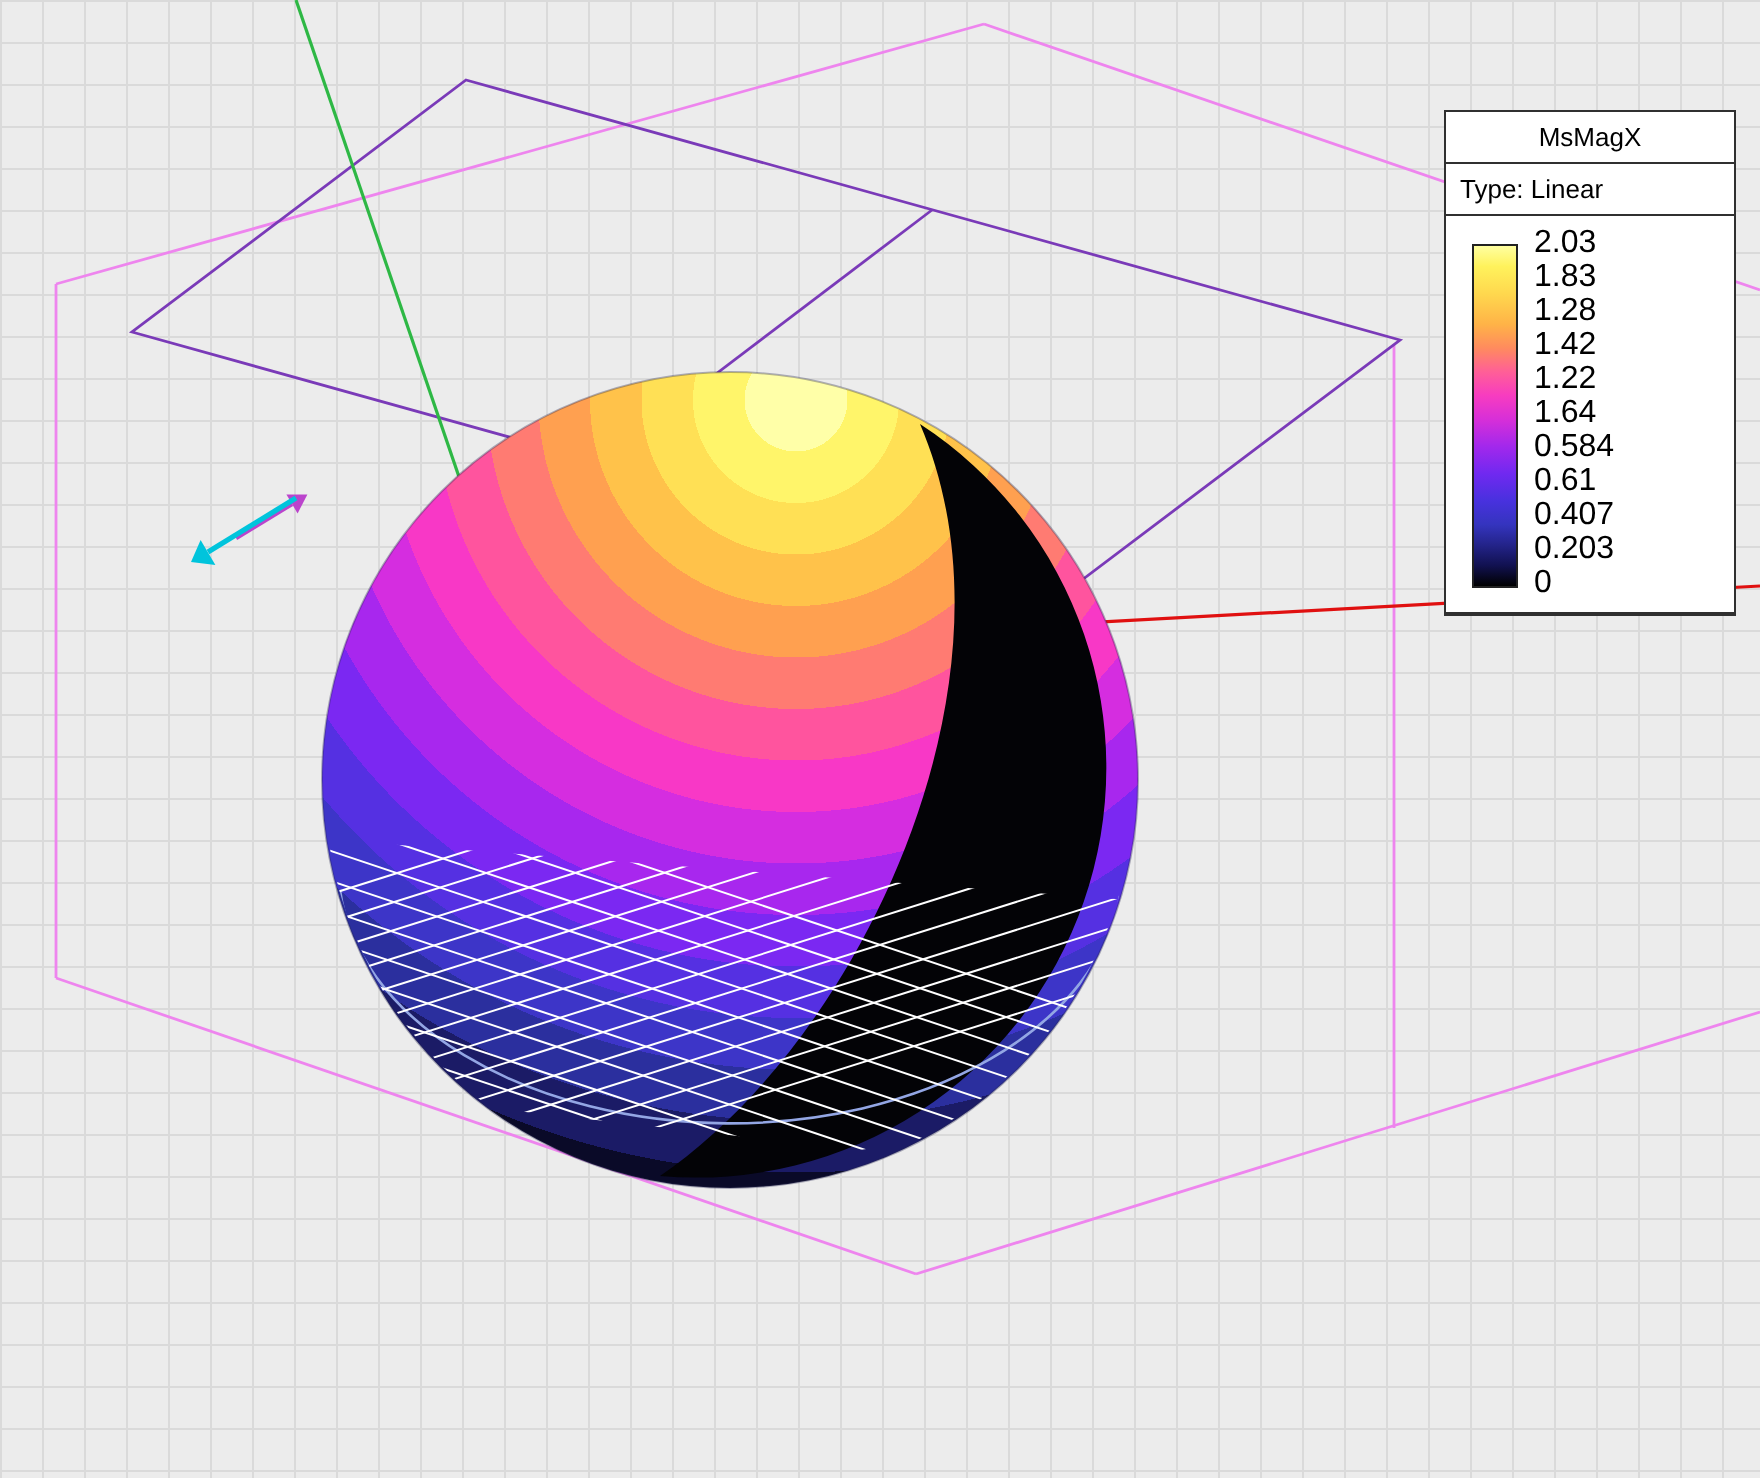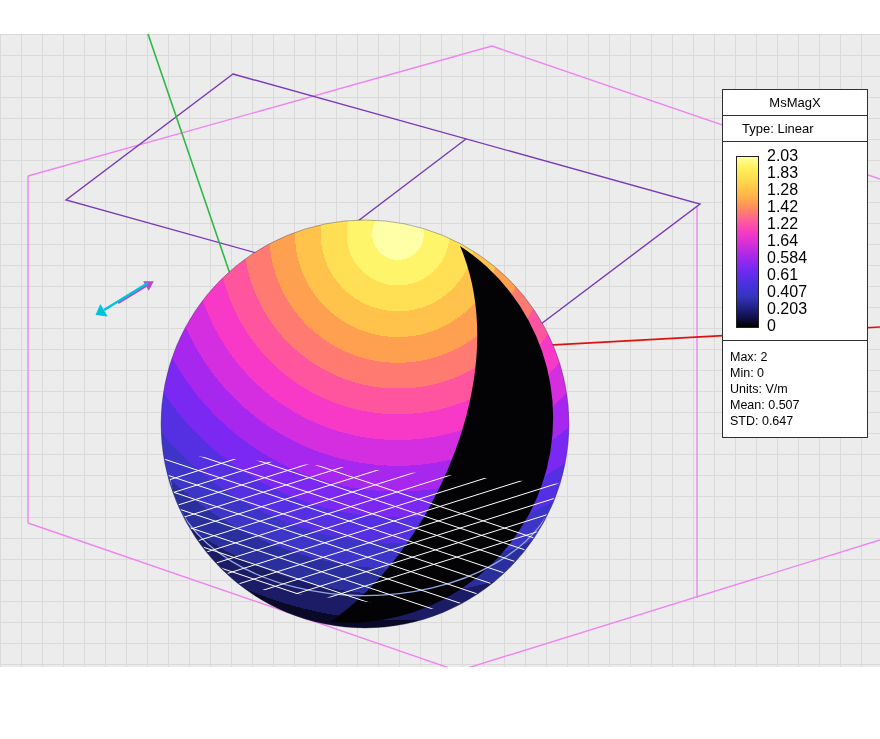--- a/index.html
+++ b/index.html
@@ -1,37 +1,36 @@
 <!DOCTYPE html>
 <html><head>
 <meta charset="utf-8">
 <style>
   html,body{margin:0;padding:0;}
   body{width:880px;height:739px;font-family:"Liberation Sans",sans-serif;}
   .stage{
-    position:relative;width:880px;height:633px;overflow:hidden;
+    position:relative;width:880px;height:739px;overflow:hidden;
     background-color:#ececec;
     background-image:
       linear-gradient(#dadada 1px, transparent 1px),
       linear-gradient(90deg, #dadada 1px, transparent 1px);
     background-size:21px 21px;
-    margin-top:34px;
   }
   .stage svg{position:absolute;left:0;top:0;}
   .legend{
     position:absolute;left:722px;top:55px;width:144px;
     background:#ffffff;border:1px solid #303030;
     font-size:13px;color:#000;
   }
   .legend-title{
     height:25px;line-height:25px;text-align:center;
     border-bottom:1px solid #303030;
   }
   .legend-type{
-    height:25px;line-height:25px;padding-left:19px;
+    height:25px;line-height:25px;padding-left:7px;
     border-bottom:1px solid #303030;
   }
   .legend-colorbar{
     position:relative;height:198px;
     border-bottom:1px solid #303030;
   }
   .colorbar-bar{
     position:absolute;left:13px;top:14px;width:21px;height:170px;
     border:1px solid #222;
   }
@@ -168,22 +167,15 @@
           <div class="tick" style="top: 58px;">1.42</div>
           <div class="tick" style="top: 75px;">1.22</div>
           <div class="tick" style="top: 92px;">1.64</div>
           <div class="tick" style="top: 109px;">0.584</div>
           <div class="tick" style="top: 126px;">0.61</div>
           <div class="tick" style="top: 143px;">0.407</div>
           <div class="tick" style="top: 160px;">0.203</div>
           <div class="tick" style="top: 177px;">0</div>
         </div>
     </div>
-    <div class="legend-stats" id="stats">
-        <div class="stat-line">Max: 2</div>
-        <div class="stat-line">Min: 0</div>
-        <div class="stat-line">Units: V/m</div>
-        <div class="stat-line">Mean: 0.507</div>
-        <div class="stat-line">STD: 0.647</div>
-      </div>
   </div>
 
 </div>
 
 </body></html>

